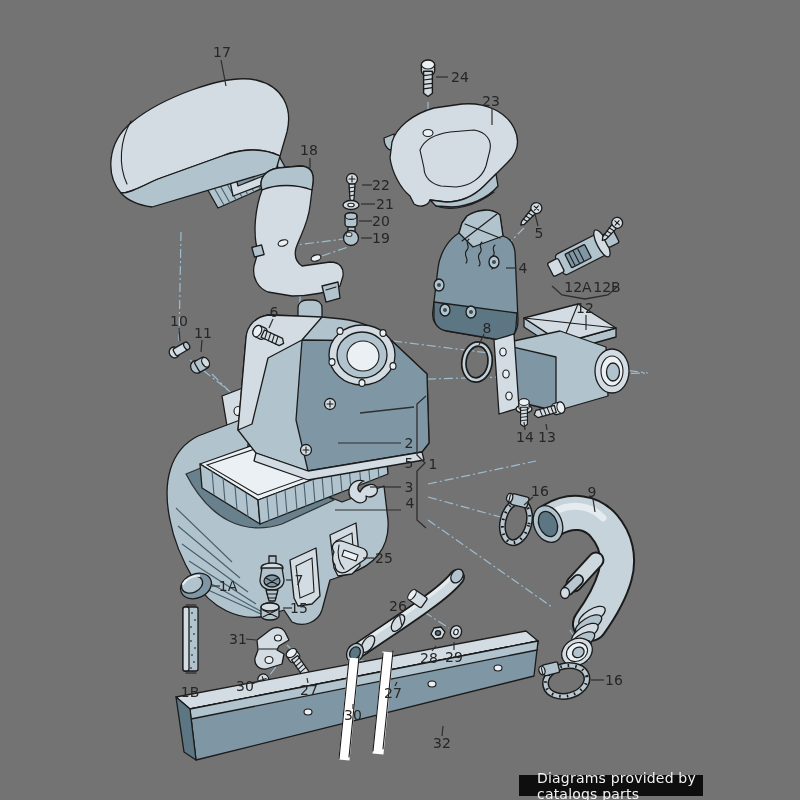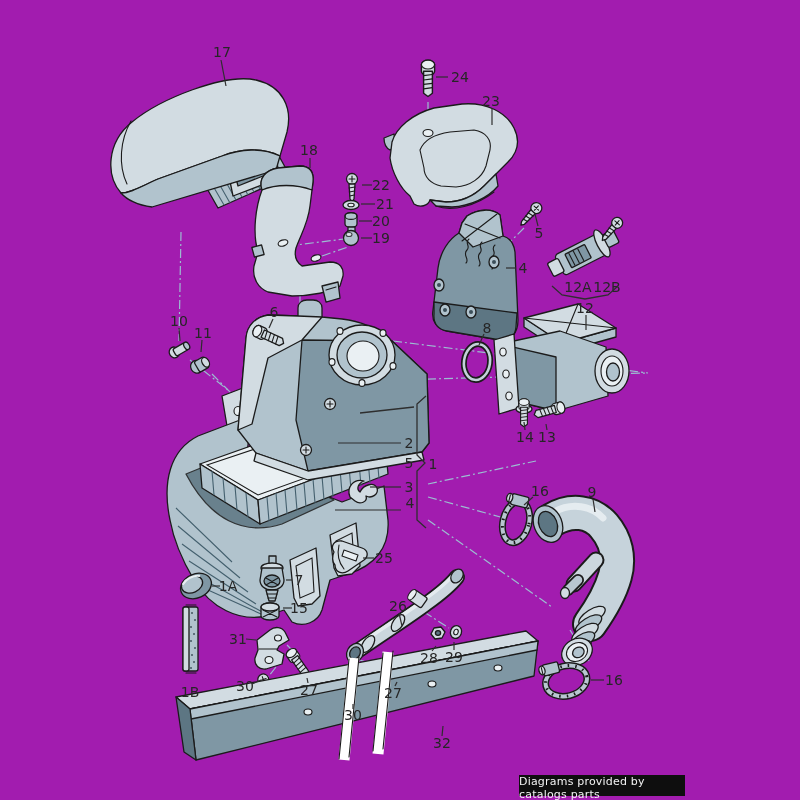--- a/index.html
+++ b/index.html
@@ -1,34 +1,34 @@
 <!DOCTYPE html>
 <html><head>
 <meta charset="utf-8">
 <style>
   html,body{margin:0;padding:0;background:#ffffff;}
-  .stage{position:relative;width:800px;height:800px;background:#a21caf;overflow:hidden;
+  .stage{position:relative;width:800px;height:800px;background:#737373;overflow:hidden;
          font-family:"DejaVu Sans",sans-serif;}
   svg{position:absolute;left:0;top:0;}
   .p-l{fill:#d2dce2;stroke:#1b1b1b;stroke-width:1.3;stroke-linejoin:round;}
   .p-m{fill:#b1c3cd;stroke:#1b1b1b;stroke-width:1.3;stroke-linejoin:round;}
   .p-d{fill:#7f97a4;stroke:#1b1b1b;stroke-width:1.3;stroke-linejoin:round;}
   .p-k{fill:#5d7683;stroke:#1b1b1b;stroke-width:1.3;stroke-linejoin:round;}
   .p-w{fill:#eaf0f3;stroke:#1b1b1b;stroke-width:1.1;stroke-linejoin:round;}
   .ln{fill:none;stroke:#1b1b1b;stroke-width:1.1;stroke-linecap:round;}
   .rib{fill:none;stroke:#44606e;stroke-width:1.1;}
   .edge{fill:none;stroke:#1b1b1b;stroke-width:1.1;}
   .hl{fill:none;stroke:#e9eff3;stroke-width:2.2;stroke-linecap:round;}
   .dd{fill:none;stroke:#9cbdd1;stroke-width:1.2;stroke-dasharray:9 3 2 3;}
   .lead{stroke:#2e2e2e;stroke-width:1.2;}
   .bracket{fill:none;stroke:#2e2e2e;stroke-width:1.3;}
   .callout{font-family:"DejaVu Sans",sans-serif;font-size:14px;fill:#262626;
            text-anchor:middle;dominant-baseline:central;}
-  .footer{position:absolute;display:flex;align-items:flex-start;justify-content:center;
-          font-size:11px;letter-spacing:.2px;}
+  .footer{position:absolute;display:flex;align-items:center;justify-content:center;
+          font-size:14px;letter-spacing:.2px;padding-left:18px;}
 </style>
 </head>
 <body>
 
 <div class="stage">
 <svg id="diagram-svg" width="800" height="800" viewBox="0 0 800 800">
 
   <defs>
     <g id="screwP">
       <circle class="p-l" cx="0" cy="-8" r="5.5"></circle>

